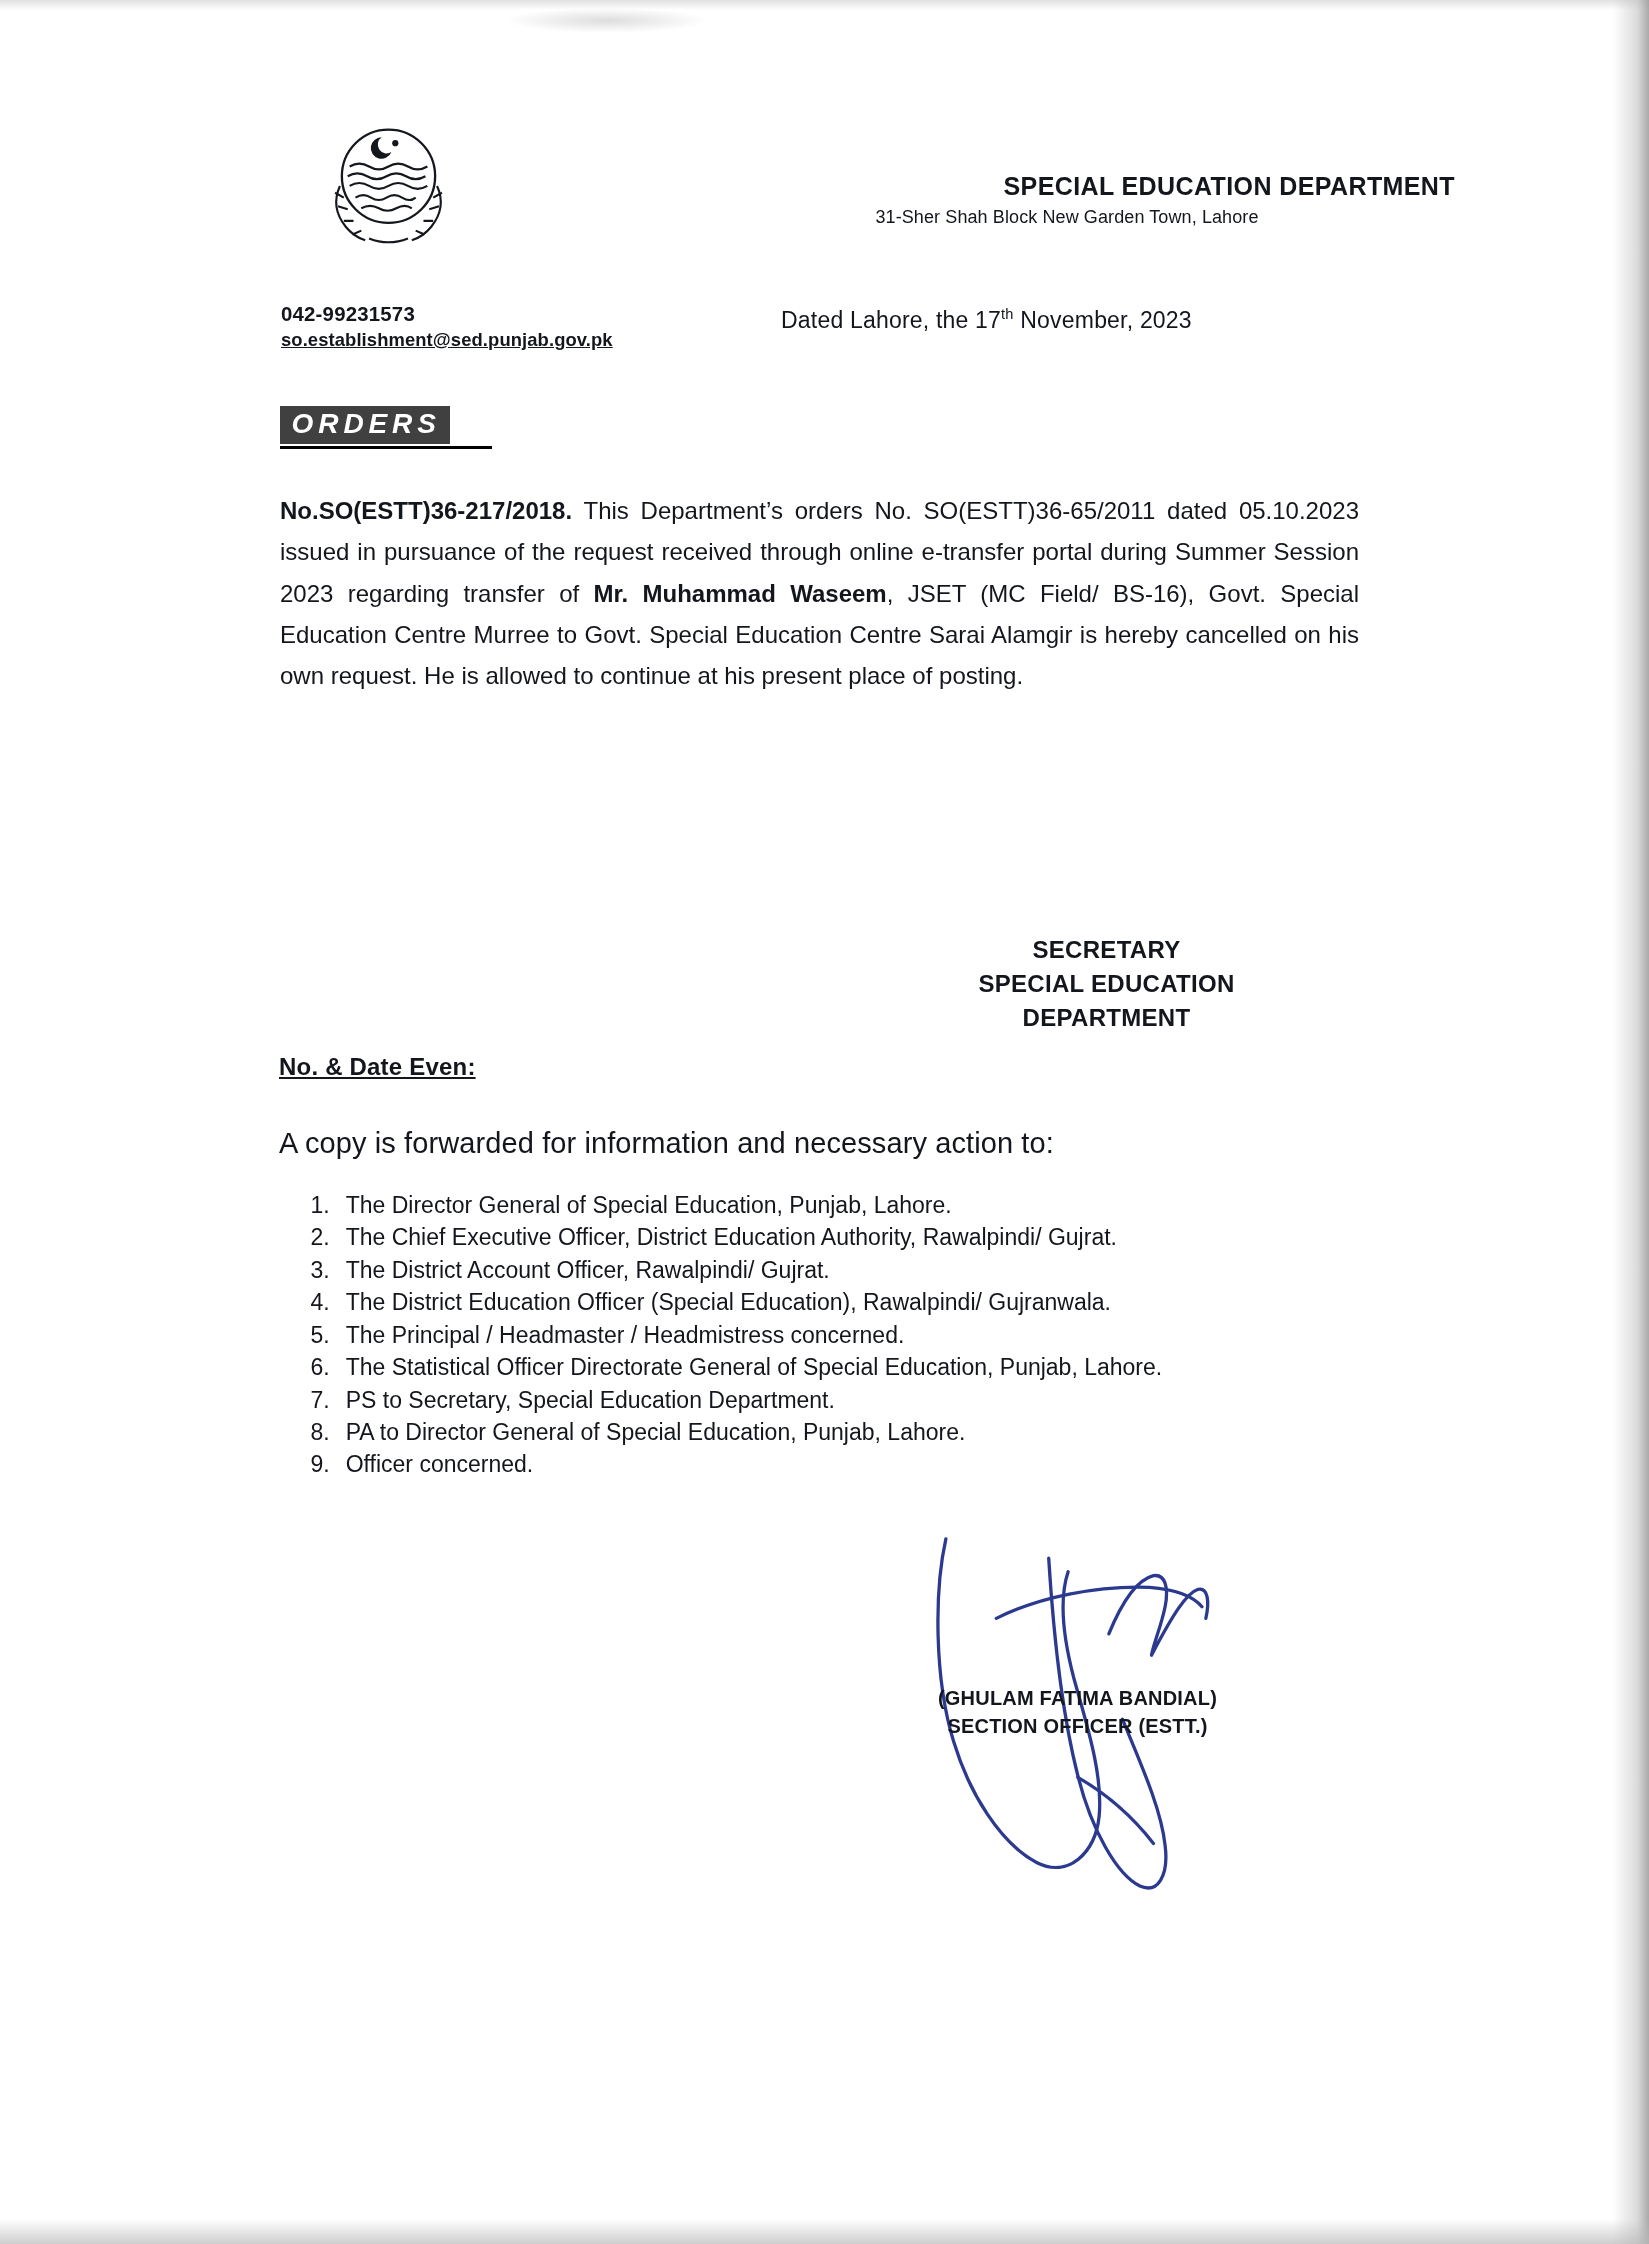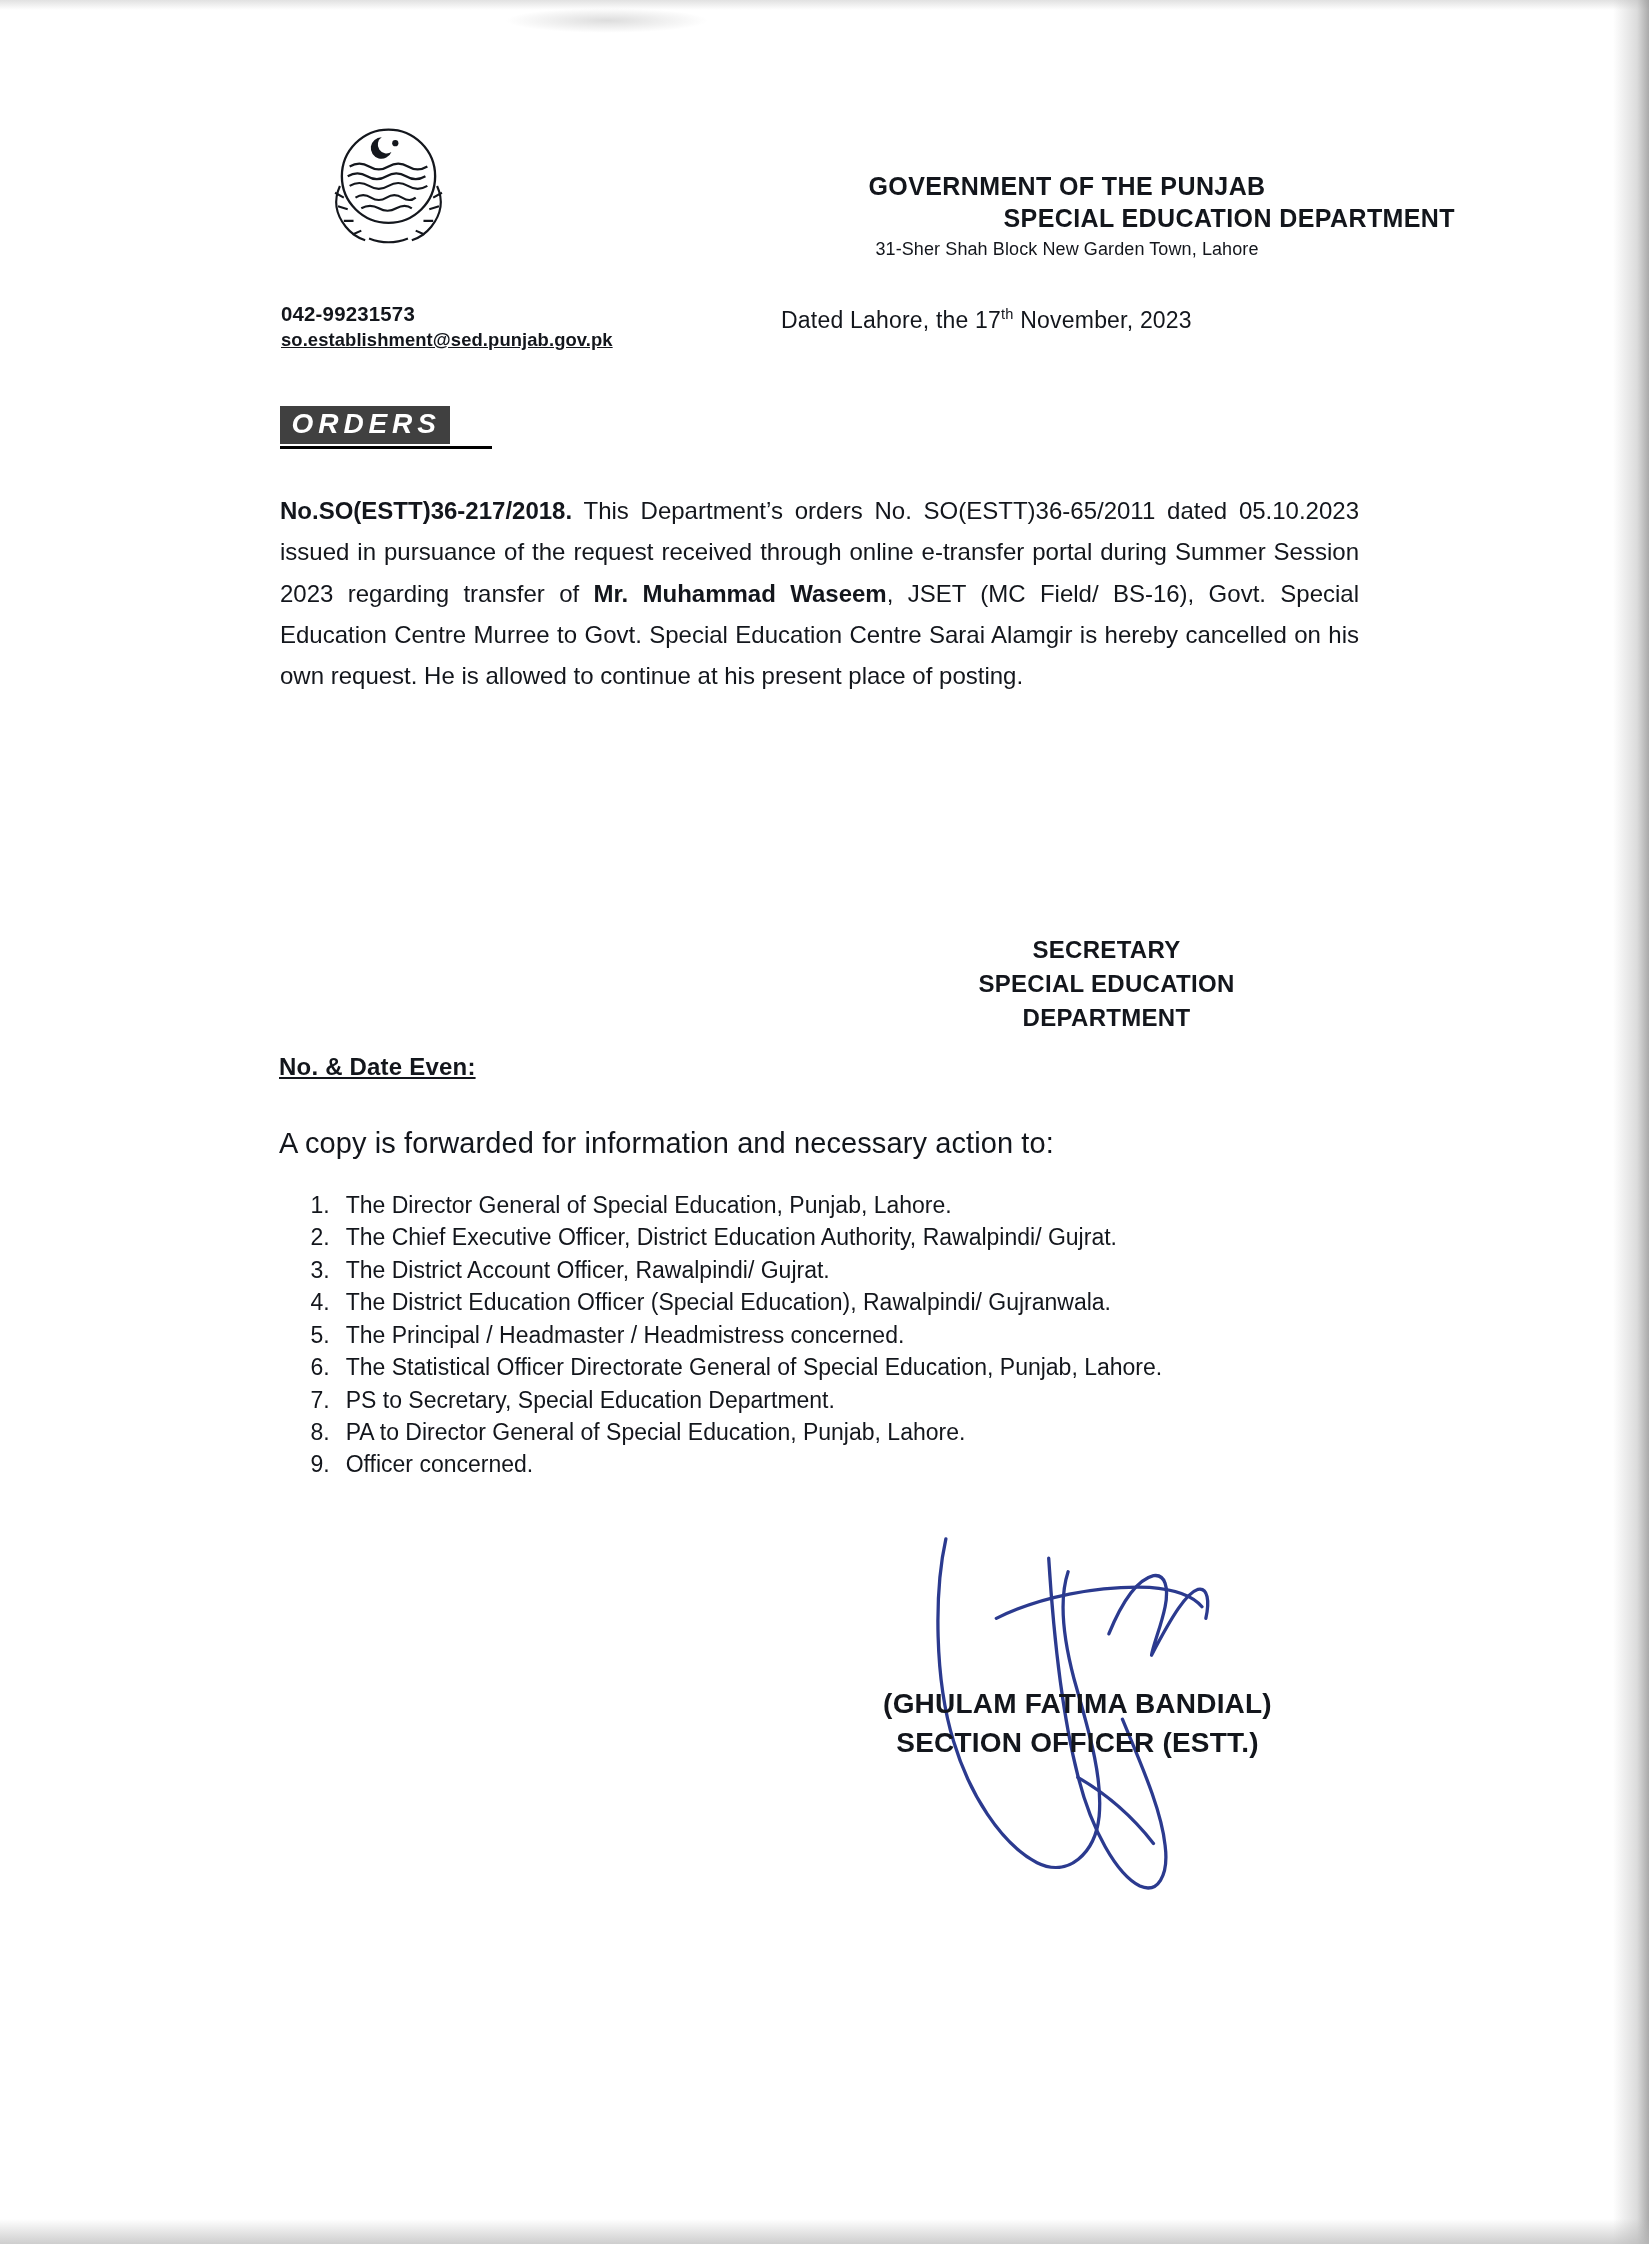--- a/index.html
+++ b/index.html
@@ -223,21 +223,21 @@
     top: 1533px;
     width: 311px;
     height: 388px;
   }
   .officer-block {
     position: absolute;
     left: 796px;
     top: 1684px;
     width: 563px;
     text-align: center;
-    font-size: 28px;
+    font-size: 20px;
     font-weight: bold;
     line-height: 1.4;
     letter-spacing: 0.2px;
   }
 </style>
 </head>
 <body>
 
 <div class="page">
   <div class="content">
@@ -265,21 +265,20 @@
           <path d="M40 72 q-10 22 6 42 q8 10 20 14"></path>
           <path d="M140 72 q10 22 -6 42 q-8 10 -20 14"></path>
           <path d="M44 84 l-9 -5 M48 96 l-10 -3 M54 108 l-10 0 M62 118 l-9 4"></path>
           <path d="M136 84 l9 -5 M132 96 l10 -3 M126 108 l10 0 M118 118 l9 4"></path>
           <path d="M70 126 q20 8 40 0"></path>
         </g>
       </svg>
     </div>
 
     <div class="header-block">
-      <div class="org-line1">GOVERNMENT OF THE PUNJAB</div>
       <div class="org-line2">SPECIAL EDUCATION DEPARTMENT</div>
       <div class="org-line3">31-Sher Shah Block New Garden Town, Lahore</div>
     </div>
 
     <div class="contact-block">
       <div class="phone">042-99231573</div>
       <div class="email">so.establishment@sed.punjab.gov.pk</div>
     </div>
 
     <div class="dated">

